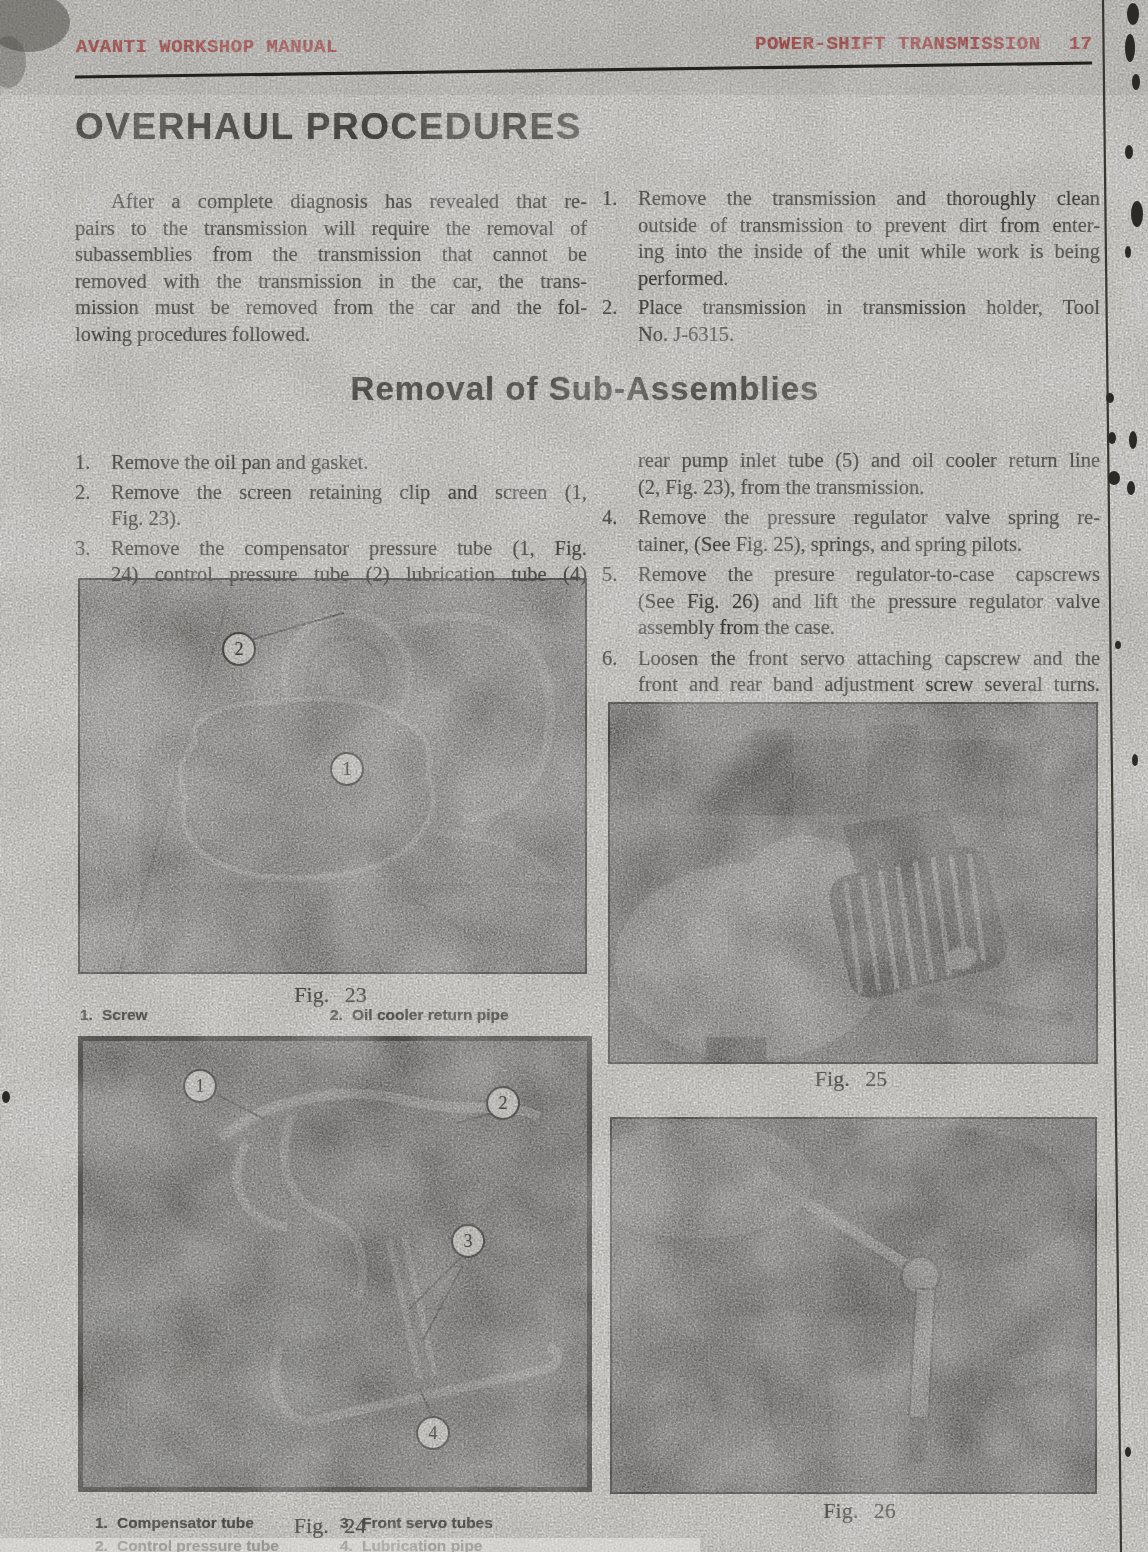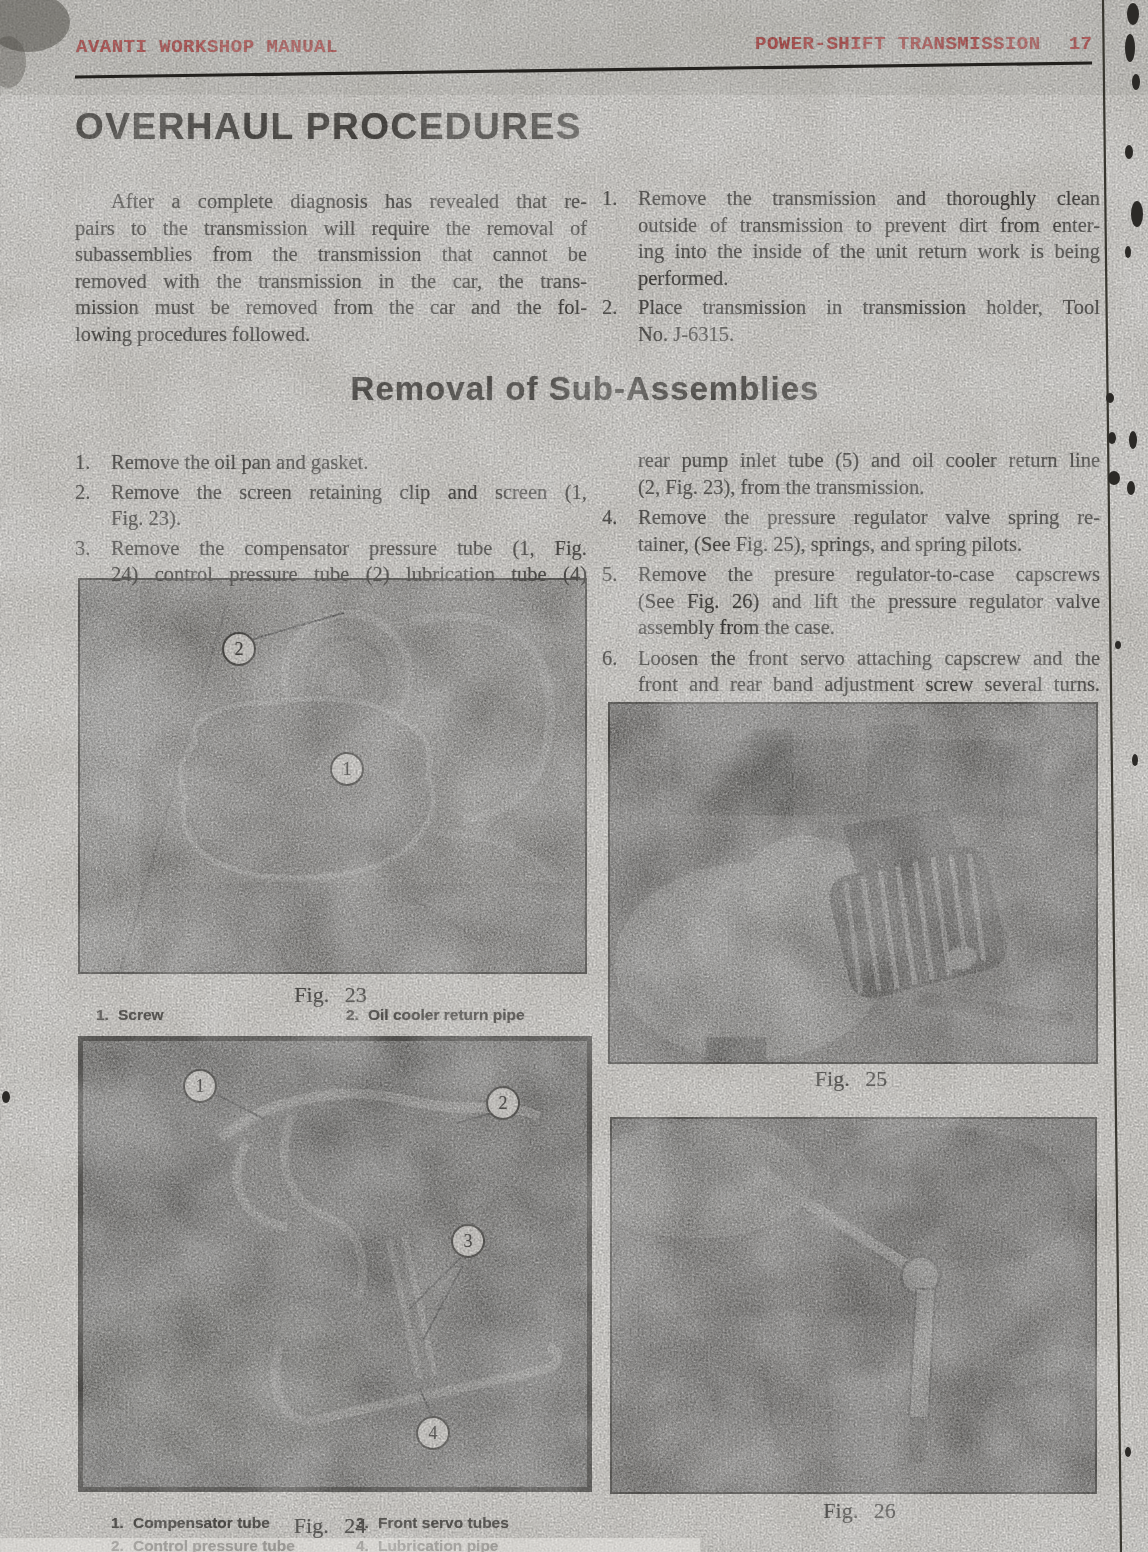--- a/index.html
+++ b/index.html
@@ -14,21 +14,21 @@
   .h2{font-family:"Liberation Sans",sans-serif;font-weight:bold;font-size:33px;
       letter-spacing:1px;color:#2b2823;text-align:center;}
   .line,.jline{font-size:20.5px;line-height:26.5px;}
   .jline{text-align:justify;text-align-last:justify;}
   .indent{text-indent:36px;}
   .step{display:flex;margin-bottom:3px;}
   .snum{width:36px;flex:none;font-size:20.5px;line-height:26.5px;}
   .slines{flex:1;min-width:0;}
   .figcap{font-size:22px;word-spacing:10px;text-align:center;color:#24221e;}
   .legend-item{font-family:"Liberation Sans",sans-serif;font-weight:bold;font-size:15.5px;
-               color:#2c2924;white-space:nowrap;margin-left:16px;}
+               color:#2c2924;white-space:nowrap;}
   .lnum{margin-right:9px;}
   .photo{position:absolute;background:#8f8c86;}
   .photo svg{display:block;width:100%;height:100%;}
   .frame-thin{border:2px solid #3a3834;}
   .frame-thick{border:5px solid #33312d;}
   .callout{position:absolute;width:30px;height:30px;border:2.5px solid #2b2925;border-radius:50%;
            background:rgba(223,220,214,.88);display:flex;align-items:center;justify-content:center;
            font-family:"Liberation Serif",serif;font-size:18px;color:#1d1b18;z-index:3;}
   #scan-overlay{position:absolute;left:0;top:0;z-index:6;pointer-events:none;}
   .txt{z-index:2;}
@@ -54,21 +54,21 @@
     <div class="jline">mission must be removed from the car and the fol-</div>
     <div class="line">lowing procedures followed.</div>
   </div>
 
   <div class="abs txt" style="left:602px;top:185px;width:498px;">
     <div class="step">
       <div class="snum">1.</div>
       <div class="slines">
         <div class="jline">Remove the transmission and thoroughly clean</div>
         <div class="jline">outside of transmission to prevent dirt from enter-</div>
-        <div class="jline">ing into the inside of the unit return work is being</div>
+        <div class="jline">ing into the inside of the unit while work is being</div>
         <div class="line">performed.</div>
       </div>
     </div>
     <div class="step">
       <div class="snum">2.</div>
       <div class="slines">
         <div class="jline">Place transmission in transmission holder, Tool</div>
         <div class="line">No. J-6315.</div>
       </div>
     </div>

